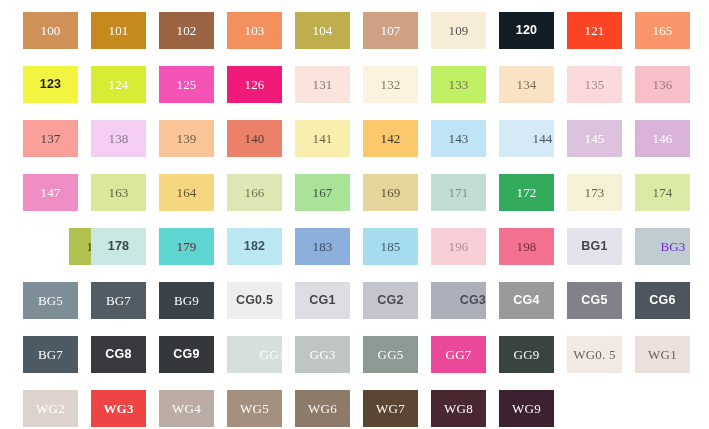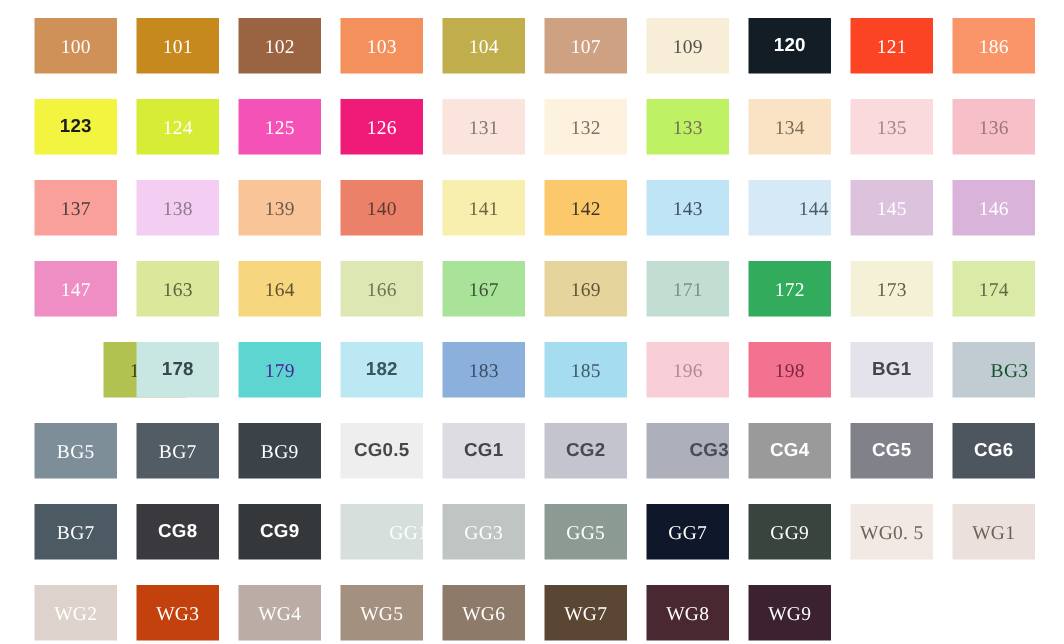--- a/index.html
+++ b/index.html
@@ -78,21 +78,21 @@
       <div class="swatch-cell" title="109 #f8edd6" style="left: 431px; background: rgb(248, 237, 214);">
         <span class="swatch-label" style="color: rgb(85, 80, 74);">109</span>
       </div>
       <div class="swatch-cell" title="120 #121d26" style="left: 499px; background: rgb(18, 29, 38);">
         <span class="swatch-label sans" style="color: rgb(255, 255, 255);">120</span>
       </div>
       <div class="swatch-cell" title="121 #fb4423" style="left: 567px; background: rgb(251, 68, 35);">
         <span class="swatch-label" style="color: rgb(255, 255, 255);">121</span>
       </div>
       <div class="swatch-cell" title="122 #f99568" style="left: 635px; background: rgb(249, 149, 104);">
-        <span class="swatch-label" style="color: rgb(255, 255, 255);">186</span>
+        <span class="swatch-label" style="color: rgb(255, 255, 255);">165</span>
       </div>
     </div>
     <div class="swatch-row" style="top: 66px;">
       <div class="swatch-cell" title="123 #f2f43f" style="left: 23px; background: rgb(242, 244, 63);">
         <span class="swatch-label sans" style="color: rgb(28, 28, 28);">123</span>
       </div>
       <div class="swatch-cell" title="124 #d6ec35" style="left: 91px; background: rgb(214, 236, 53);">
         <span class="swatch-label" style="color: rgb(255, 255, 255);">124</span>
       </div>
       <div class="swatch-cell" title="125 #f452b6" style="left: 159px; background: rgb(244, 82, 182);">
@@ -185,42 +185,42 @@
       </div>
     </div>
     <div class="swatch-row" style="top: 228px;">
       <div class="swatch-cell" title="175 #b2c251" style="left: 33px; background: rgb(178, 194, 81); margin-left: 36px;">
         <span class="swatch-label" style="color: rgb(56, 61, 28);">175</span>
       </div>
       <div class="swatch-cell" title="178 #c8e6e2" style="left: 91px; background: rgb(200, 230, 226);">
         <span class="swatch-label sans" style="color: rgb(54, 72, 74);">178</span>
       </div>
       <div class="swatch-cell" title="179 #5fd5d2" style="left: 159px; background: rgb(95, 213, 210);">
-        <span class="swatch-label" style="color: #4c1d95;">179</span>
+        <span class="swatch-label" style="color: #7f1d1d;">179</span>
       </div>
       <div class="swatch-cell" title="182 #bbe8f2" style="left: 227px; background: rgb(187, 232, 242);">
         <span class="swatch-label sans" style="color: rgb(58, 85, 94);">182</span>
       </div>
       <div class="swatch-cell" title="183 #8cb0dc" style="left: 295px; background: rgb(140, 176, 220);">
         <span class="swatch-label" style="color: rgb(59, 76, 99);">183</span>
       </div>
       <div class="swatch-cell" title="185 #a6dcf0" style="left: 363px; background: rgb(166, 220, 240);">
         <span class="swatch-label" style="color: rgb(63, 90, 102);">185</span>
       </div>
       <div class="swatch-cell" title="196 #f8cfd6" style="left: 431px; background: rgb(248, 207, 214);">
         <span class="swatch-label" style="color: rgb(176, 138, 148);">196</span>
       </div>
       <div class="swatch-cell" title="198 #f3728f" style="left: 499px; background: rgb(243, 114, 143);">
         <span class="swatch-label" style="color: rgb(124, 39, 64);">198</span>
       </div>
       <div class="swatch-cell" title="BG1 #e4e2ea" style="left: 567px; background: rgb(228, 226, 234);">
         <span class="swatch-label sans" style="color: rgb(68, 68, 74);">BG1</span>
       </div>
       <div class="swatch-cell" title="BG3 #c0ccd2" style="left: 635px; background: rgb(192, 204, 210);">
-        <span class="swatch-label" style="color: #14532d; margin-left: 21px;">BG3</span>
+        <span class="swatch-label" style="color: #6d28d9; margin-left: 21px;">BG3</span>
       </div>
     </div>
     <div class="swatch-row" style="top: 282px;">
       <div class="swatch-cell" title="BG5 #7d8e99" style="left: 23px; background: rgb(125, 142, 153);">
         <span class="swatch-label" style="color: rgb(255, 255, 255);">BG5</span>
       </div>
       <div class="swatch-cell" title="BG7 #515c64" style="left: 91px; background: rgb(81, 92, 100);">
         <span class="swatch-label" style="color: rgb(255, 255, 255);">BG7</span>
       </div>
       <div class="swatch-cell" title="BG9 #3b4349" style="left: 159px; background: rgb(59, 67, 73);">
@@ -260,38 +260,38 @@
       </div>
       <div class="swatch-cell" title="GG1 #d6dfdb" style="left: 227px; background: rgb(214, 223, 219); padding-left: 36px;">
         <span class="swatch-label" style="color: rgb(255, 255, 255);">GG1</span>
       </div>
       <div class="swatch-cell" title="GG3 #bfc5c2" style="left: 295px; background: rgb(191, 197, 194);">
         <span class="swatch-label" style="color: rgb(255, 255, 255);">GG3</span>
       </div>
       <div class="swatch-cell" title="GG5 #8c9a94" style="left: 363px; background: rgb(140, 154, 148);">
         <span class="swatch-label" style="color: rgb(255, 255, 255);">GG5</span>
       </div>
-      <div class="swatch-cell" title="GG7 #5d6c66" style="left: 431px; background: #0f172a;">
+      <div class="swatch-cell" title="GG7 #5d6c66" style="left: 431px; background: #ec4899;">
         <span class="swatch-label" style="color: rgb(255, 255, 255);">GG7</span>
       </div>
       <div class="swatch-cell" title="GG9 #39443f" style="left: 499px; background: rgb(57, 68, 63);">
         <span class="swatch-label" style="color: rgb(255, 255, 255);">GG9</span>
       </div>
       <div class="swatch-cell" title="WG0. 5 #f2e8e4" style="left: 567px; background: rgb(242, 232, 228);">
         <span class="swatch-label" style="color: rgb(109, 98, 89);">WG0. 5</span>
       </div>
       <div class="swatch-cell" title="WG1 #ebe0dc" style="left: 635px; background: rgb(235, 224, 220);">
         <span class="swatch-label" style="color: rgb(109, 98, 89);">WG1</span>
       </div>
     </div>
     <div class="swatch-row" style="top: 390px;">
       <div class="swatch-cell" title="WG2 #ded3cc" style="left: 23px; background: rgb(222, 211, 204);">
         <span class="swatch-label" style="color: rgb(255, 255, 255);">WG2</span>
       </div>
-      <div class="swatch-cell" title="WG3 #cdc0bb" style="left: 91px; background: #c2410c;">
+      <div class="swatch-cell" title="WG3 #cdc0bb" style="left: 91px; background: #ef4444; font-weight: bold;">
         <span class="swatch-label" style="color: rgb(255, 255, 255);">WG3</span>
       </div>
       <div class="swatch-cell" title="WG4 #bbaca5" style="left: 159px; background: rgb(187, 172, 165);">
         <span class="swatch-label" style="color: rgb(255, 255, 255);">WG4</span>
       </div>
       <div class="swatch-cell" title="WG5 #a4907f" style="left: 227px; background: rgb(164, 144, 127);">
         <span class="swatch-label" style="color: rgb(255, 255, 255);">WG5</span>
       </div>
       <div class="swatch-cell" title="WG6 #8d7a68" style="left: 295px; background: rgb(141, 122, 104);">
         <span class="swatch-label" style="color: rgb(255, 255, 255);">WG6</span>

